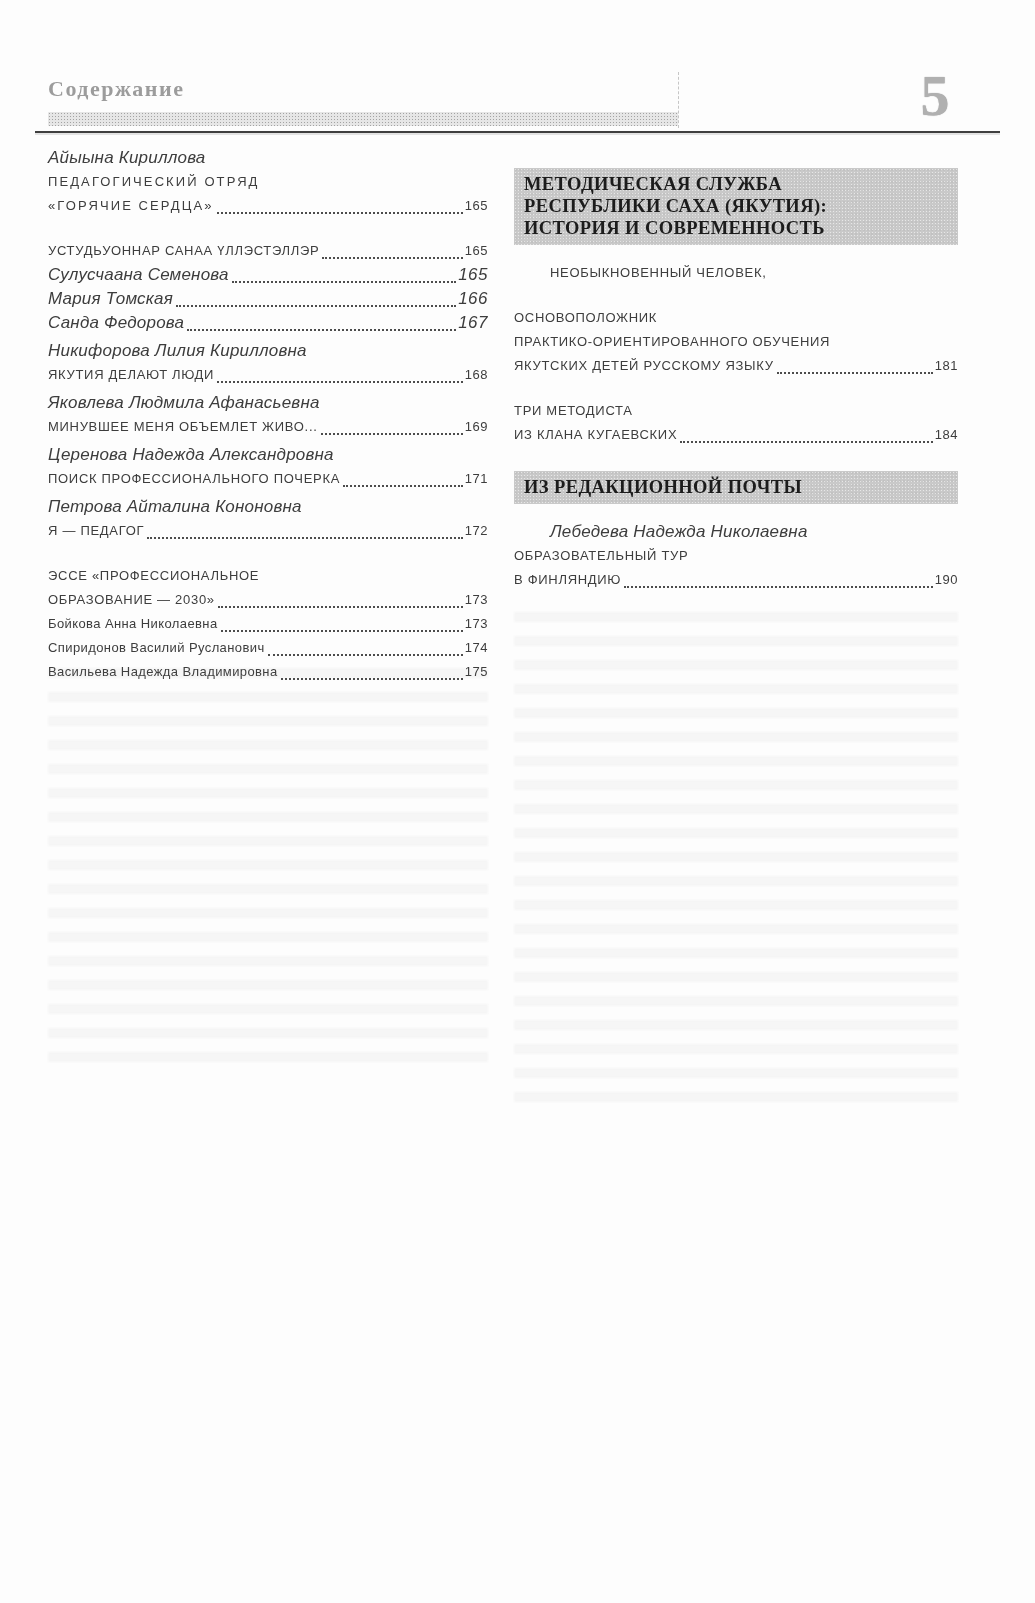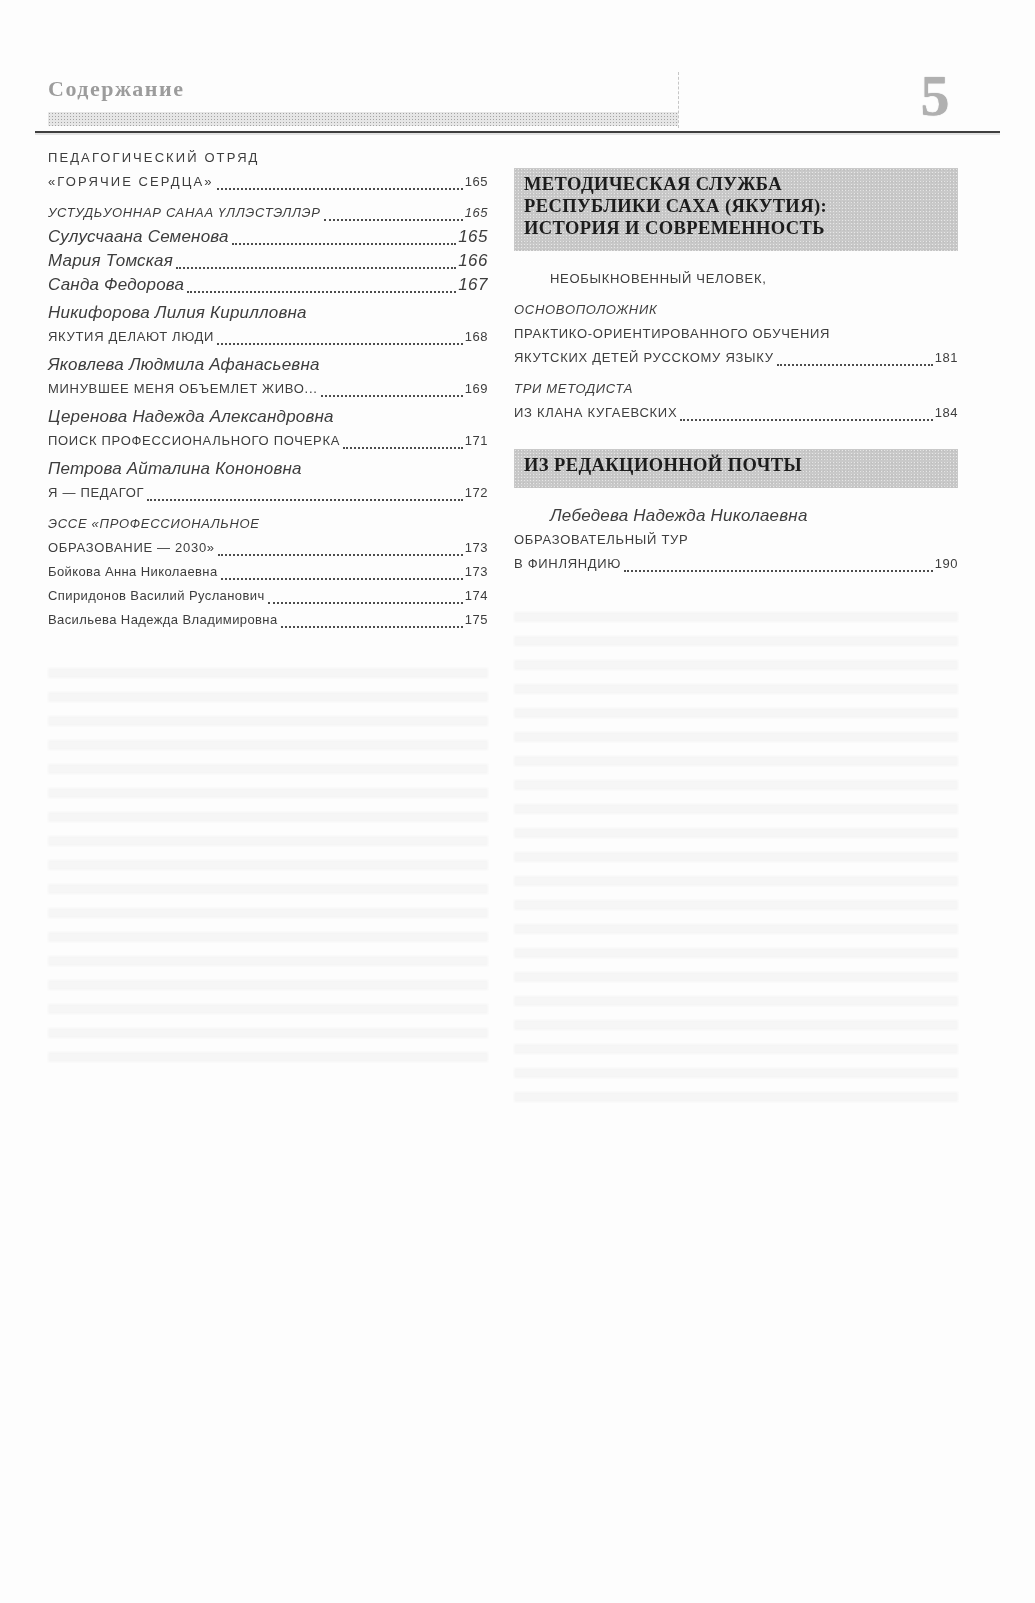--- a/index.html
+++ b/index.html
@@ -41,29 +41,29 @@
   .col-right{left:514px;top:168px;width:444px;}
   
   .r{display:flex;align-items:flex-end;font-size:13px;line-height:24px;}
   .r .t{white-space:nowrap;}
   .caps{letter-spacing:.7px;}
   .sp{letter-spacing:2.1px;}
   .it{font-style:italic;letter-spacing:.2px;font-size:17px;}
   .nm{letter-spacing:.4px;}
   .lead{flex:1;min-width:14px;border-bottom:2.5px dotted #4c4c4c;margin:0 2px 4px 3px;}
   .pg{letter-spacing:.5px;}
-  .g1{margin-top:7px;font-style:italic;}       
+  .g1{margin-top:21px;}       
   .ga{margin-top:4px;}        
   
   .sect{
     background-color:#c9c9c9;
     background-image:radial-gradient(rgba(255,255,255,.55) .7px,transparent .8px),
                      radial-gradient(rgba(90,90,90,.25) .6px,transparent .75px);
     background-size:3px 3px,4px 4px;
-    padding:5px 10px 12px 10px;
+    padding:5px 10px 6px 10px;
     font-family:"Liberation Serif",serif;font-weight:bold;
     font-size:18.5px;line-height:22px;color:#1c1c1c;letter-spacing:.4px;
   }
   .sect .sline{white-space:nowrap;}
   .mt16{margin-top:16px;margin-left:36px;}
   .mt7{margin-top:24px;}
   
   .ghost{
     position:absolute;pointer-events:none;
     background-image:
@@ -80,20 +80,21 @@
 
 <div class="page">
 
   <div class="hdr-title">Содержание</div>
   <div class="hdr-band"></div>
   <div class="hdr-vline"></div>
   <div class="hdr-rule"></div>
   <div class="page-number">5</div>
 
   <div class="col col-left">
+    <div class="r it">Айыына Кириллова</div>
     <div class="r caps sp">ПЕДАГОГИЧЕСКИЙ ОТРЯД</div>
     <div class="r caps sp">
       <span class="t">«ГОРЯЧИЕ СЕРДЦА»</span>
       <span class="lead"></span>
       <span class="pg">165</span>
     </div>
 
     <div class="r caps g1">
       <span class="t">УСТУДЬУОННАР САНАА ҮЛЛЭСТЭЛЛЭР</span>
       <span class="lead"></span>

